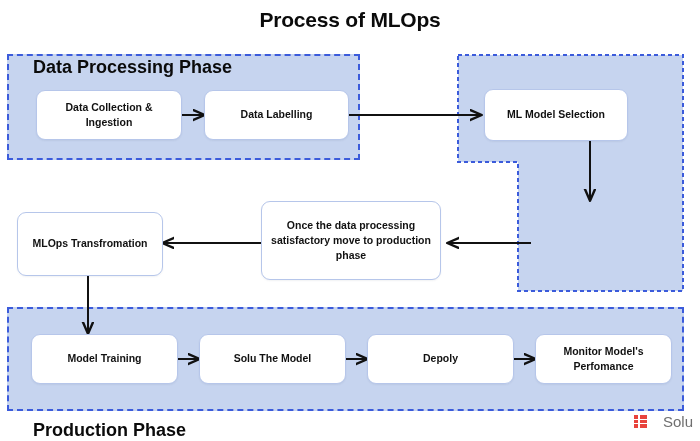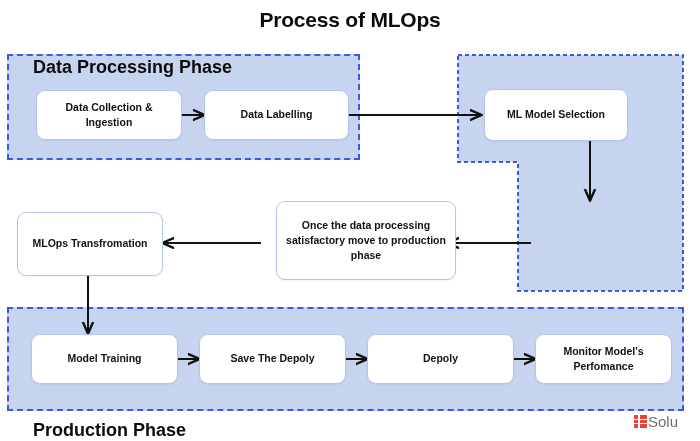--- a/index.html
+++ b/index.html
@@ -86,21 +86,21 @@
     width: 700px;
     height: 441px;
     pointer-events: none;
   }
 
   
   .watermark {
     position: absolute;
     display: flex;
     align-items: center;
-    gap: 1px;
+    gap: 16px;
     font-size: 15px;
     color: #6f6f6f;
     white-space: nowrap;
   }
   .wm-mark {
     display: inline-block;
     width: 13px;
     height: 13px;
     position: relative;
   }
@@ -161,27 +161,27 @@
     <line x1="514" y1="359" x2="535" y2="359" stroke="#111111" stroke-width="2" marker-end="url(#arrowhead)"></line>
   </svg>
 
   <div class="node" style="left:36px; top:90px; width:146px; height:50px;">Data Collection &amp; Ingestion</div>
 
   <div class="node" style="left:204px; top:90px; width:145px; height:50px;">Data Labelling</div>
 
   <div class="node" style="left:484px; top:89px; width:144px; height:52px;text-align:center;">ML Model Selection</div>
 
 
-  <div class="node" style="left:261px; top:201px; width:180px; height:79px;margin-left:15px;">Once the data processing satisfactory move to production phase</div>
+  <div class="node" style="left:261px; top:201px; width:180px; height:79px;">Once the data processing satisfactory move to production phase</div>
 
   <div class="node" style="left:17px; top:212px; width:146px; height:64px;">MLOps Transfromation</div>
 
   <div class="node" style="left:31px; top:334px; width:147px; height:50px;">Model Training</div>
 
-  <div class="node" style="left:199px; top:334px; width:147px; height:50px;">Save The Depoly</div>
+  <div class="node" style="left:199px; top:334px; width:147px; height:50px;">Solu The Model</div>
 
   <div class="node" style="left:367px; top:334px; width:147px; height:50px;">Depoly</div>
 
   <div class="node" style="left:535px; top:334px; width:137px; height:50px;">Monitor Model's Perfomance</div>
 
   <div class="watermark" style="left:634px; top:413px;">
     <span class="wm-mark">
       <i></i>
         <i></i>
         <i></i>

